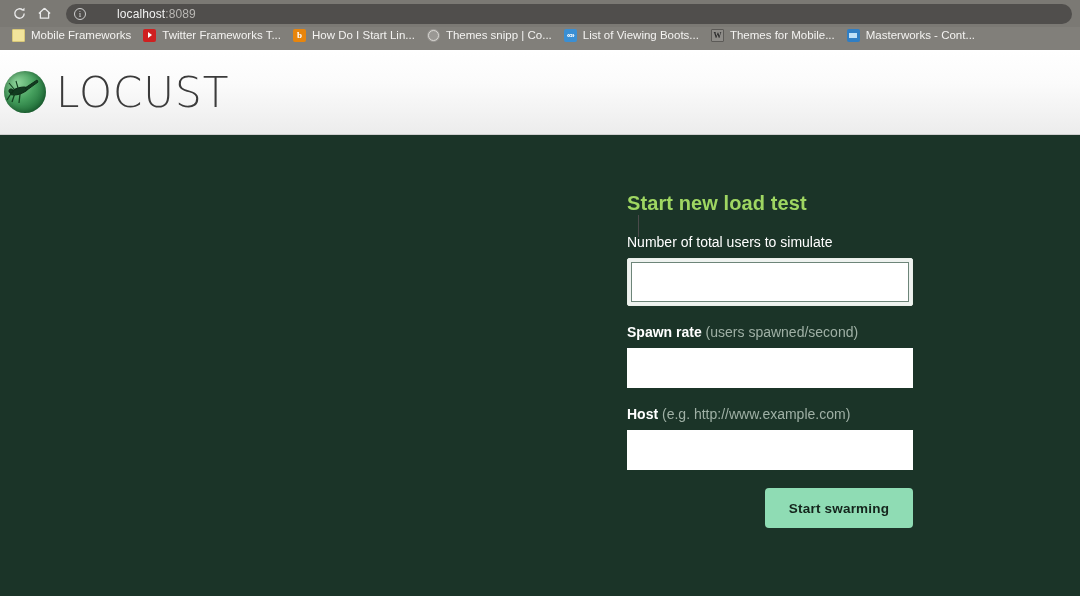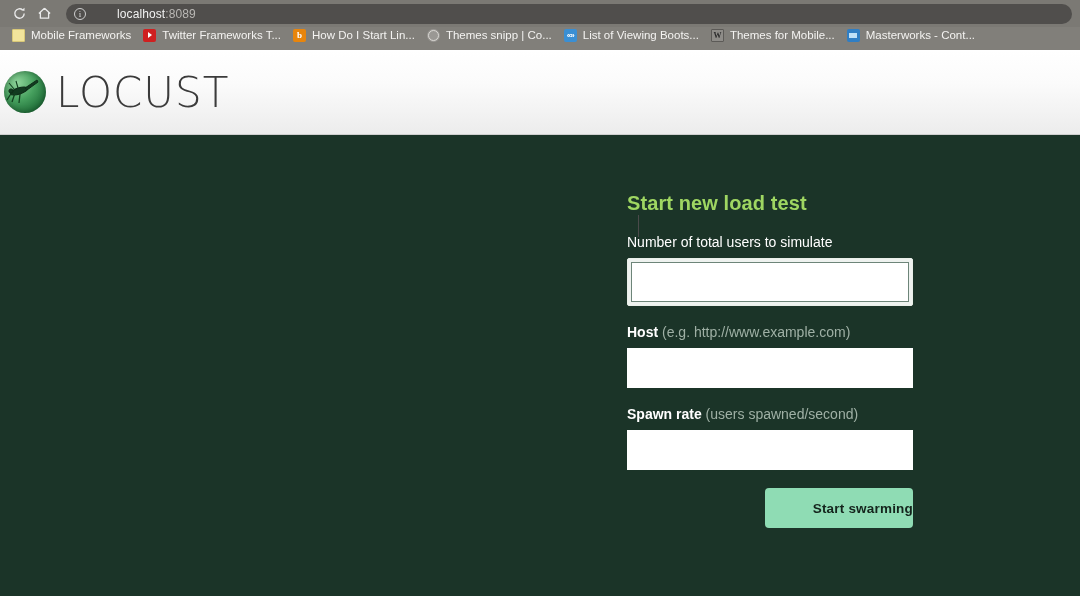--- a/index.html
+++ b/index.html
@@ -241,21 +241,20 @@
     height: 40px;
     background: #8fdcb4;
     color: #14241c;
     border: 0;
     border-radius: 4px;
     font-size: 13.5px;
     font-weight: bold;
     font-family: "Liberation Sans", sans-serif;
     cursor: pointer;
     letter-spacing: .2px;
-    text-align: right;
   }
 </style>
 </head>
 <body>
 
 <div id="browser-chrome">
 
   <div id="toolbar">
 
     <div class="nav-btn">
@@ -333,35 +332,35 @@
 
     <div class="field-block">
       <div class="field-label">
         <span class="light">Number of total users to simulate</span>
       </div>
       <div id="users-field-wrap">
         <input class="text-input" type="text" autofocus="" value="" style="">
       </div>
     </div>
 
+    <div class="field-block" style="margin-top:18px;">
+      <div class="field-label">
+        <span>Spawn rate</span>
+        <span class="hint">(users spawned/second)</span>
+      </div>
+      <input class="text-input" type="text" value="" style="">
+    </div>
+
     <div class="field-block">
       <div class="field-label">
         <span>Host</span>
         <span class="hint">(e.g. http://www.example.com)</span>
       </div>
       <input class="text-input" type="text" value="" style="">
     </div>
 
-    <div class="field-block" style="margin-top:18px;">
-      <div class="field-label">
-        <span>Spawn rate</span>
-        <span class="hint">(users spawned/second)</span>
-      </div>
-      <input class="text-input" type="text" value="" style="">
-    </div>
-
     <div id="submit-row">
       <button id="start-swarming-button">Start swarming</button>
     </div>
   </div>
 
   <div id="caret"></div>
 </div>
 
 </body></html>

